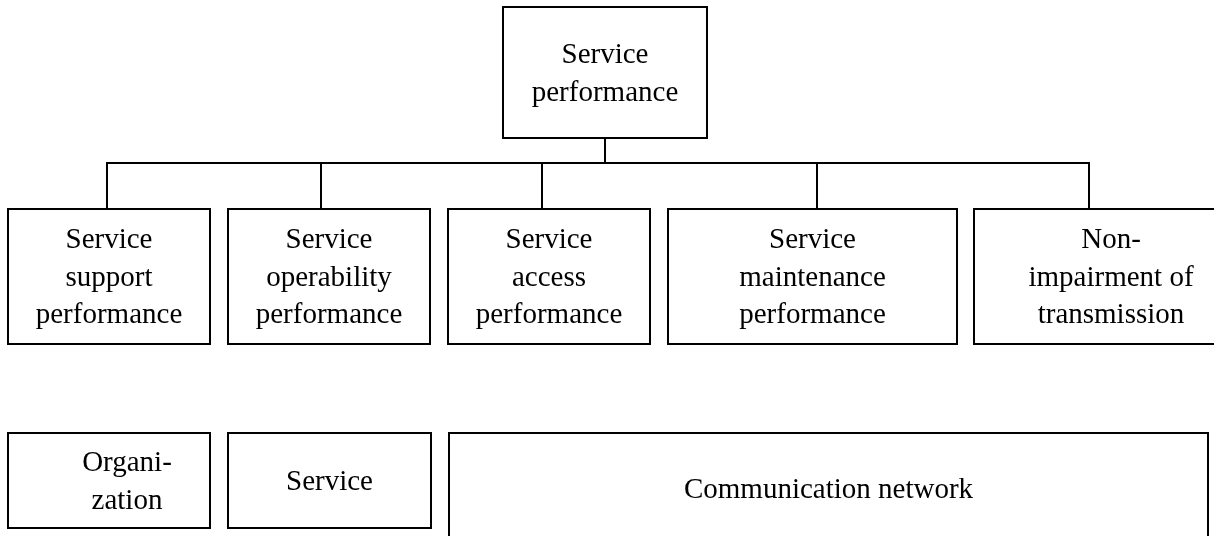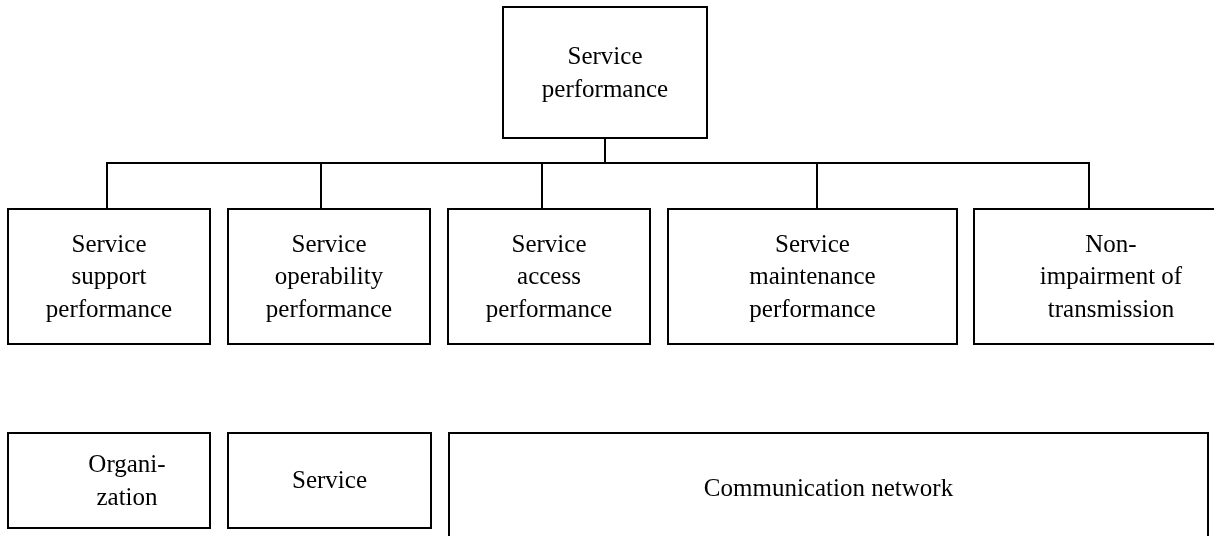--- a/index.html
+++ b/index.html
@@ -20,21 +20,21 @@
     box-sizing: border-box;
     border: 2px solid #000000;
     background: #ffffff;
     display: flex;
     align-items: center;
     justify-content: center;
     text-align: center;
   }
   .box .label {
     white-space: pre-line;
-    font-size: 25px;
+    font-size: 29px;
     line-height: 1.3;
   }
   .connector {
     position: absolute;
     background: #000000;
   }
 
   
   .node-root        { left: 502px; top: 6px;   width: 206px; height: 133px; }
 

